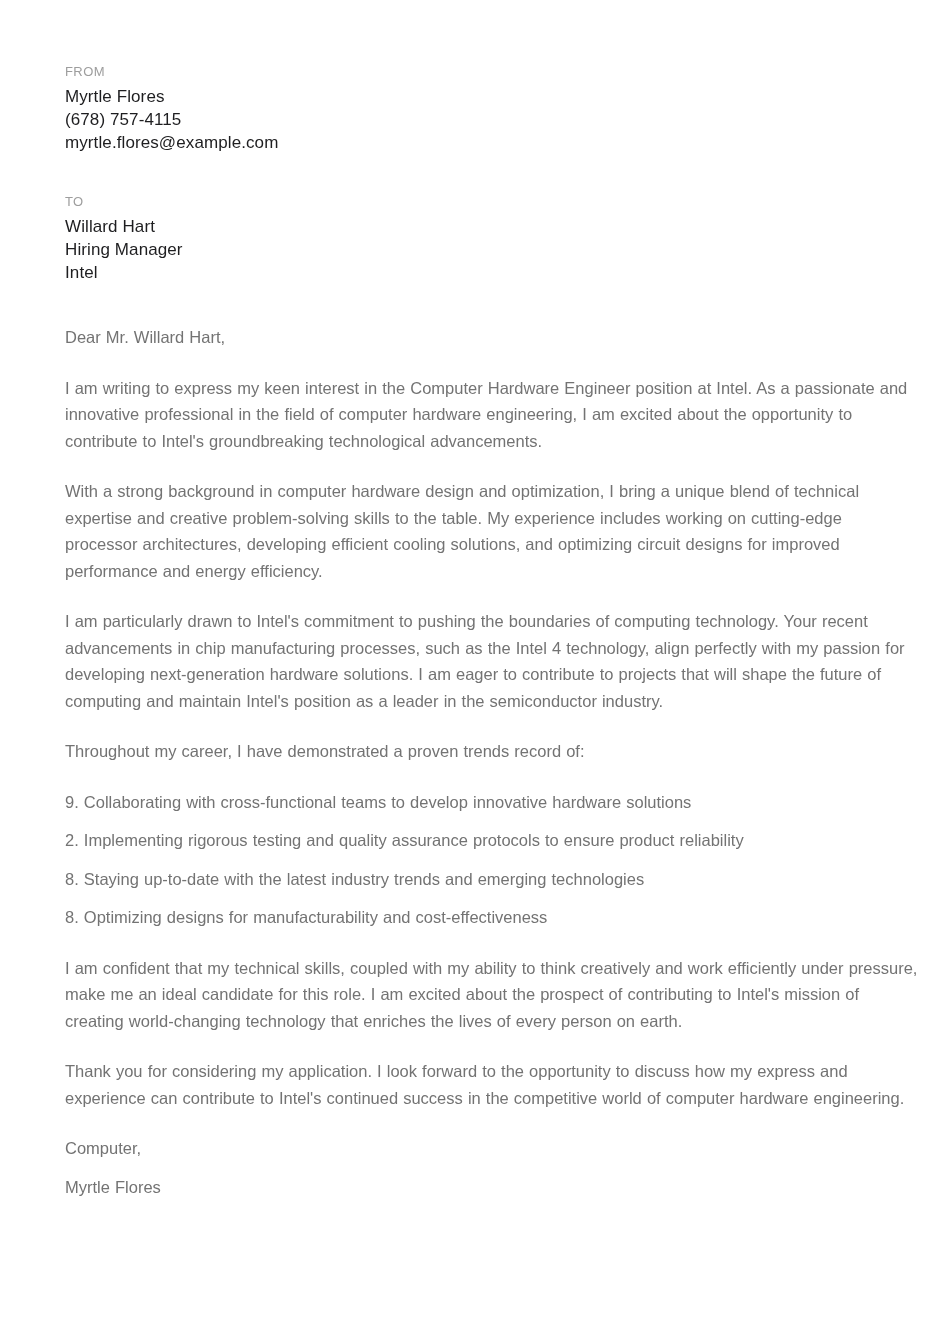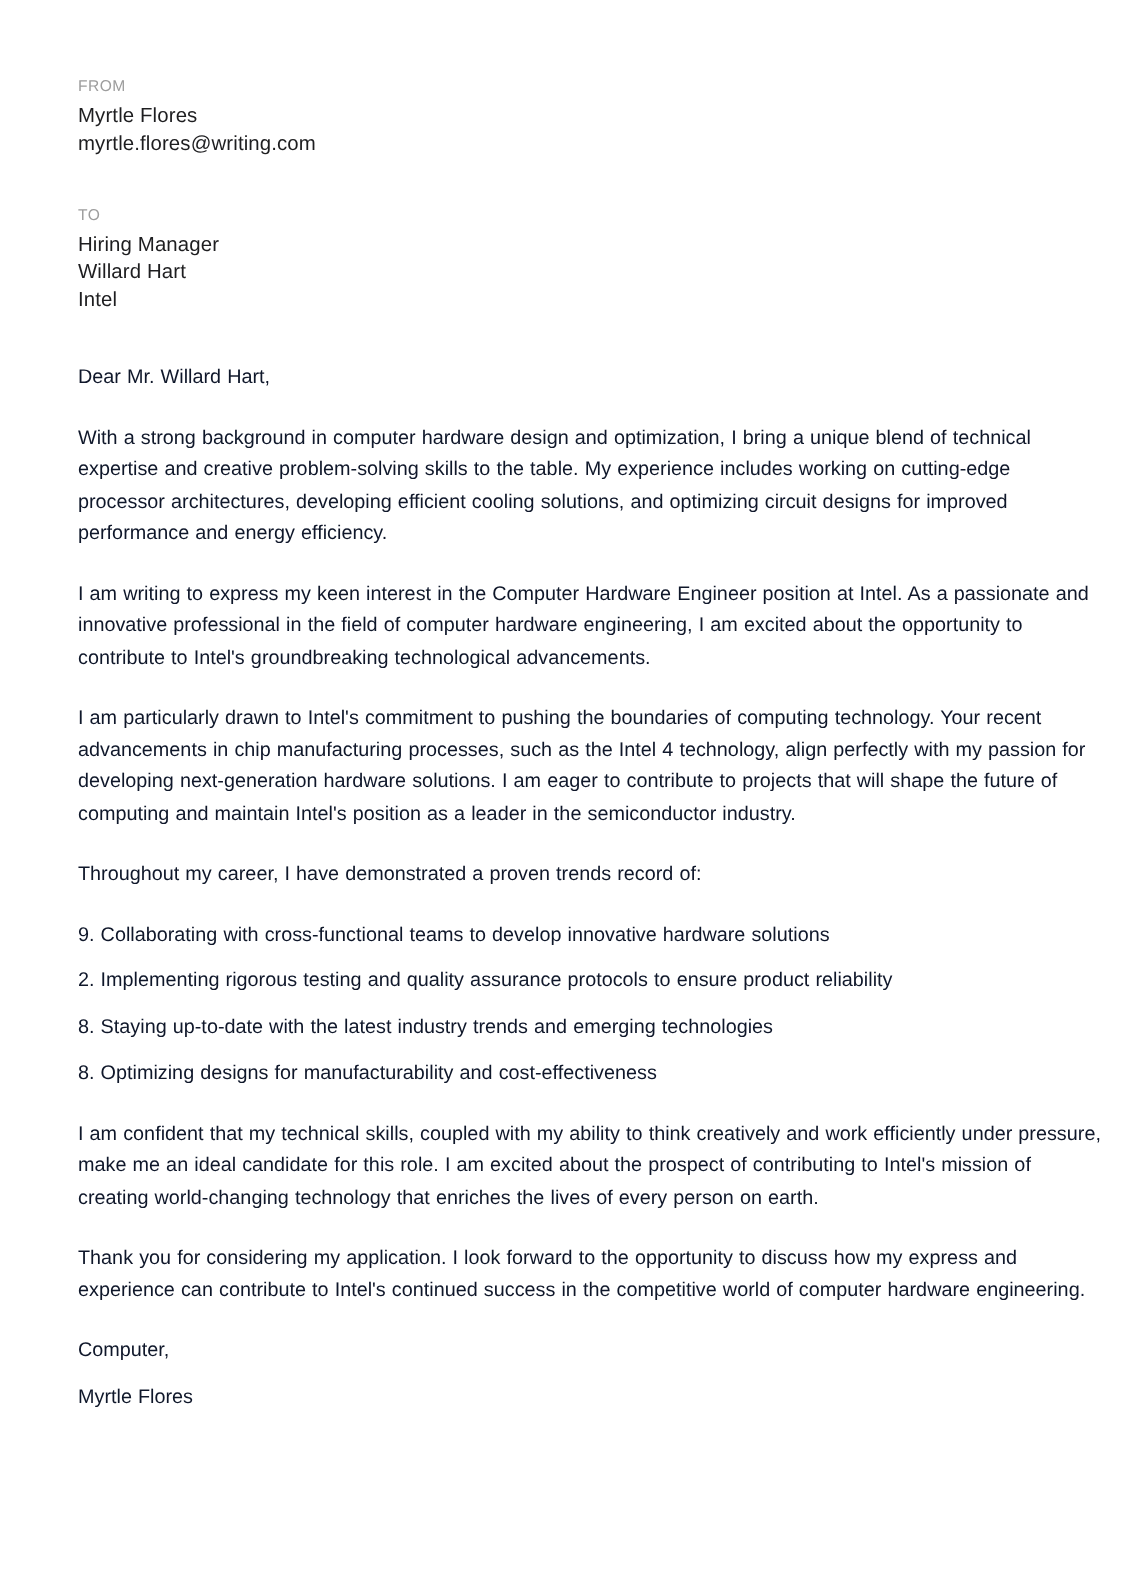--- a/index.html
+++ b/index.html
@@ -25,50 +25,51 @@
   }
   .contact-line {
     font-size: 17px;
     line-height: 23px;
     color: #1e1e20;
     letter-spacing: 0.1px;
   }
   .letter-body p {
     font-size: 16.5px;
     line-height: 26.5px;
-    color: #0f172a;
+    color: #737373;
     word-spacing: 0.5px;
     margin: 24px 0;
   }
   .letter-body p.list-item { margin: 12px 0; }
   .letter-body p.signoff { margin-bottom: 12px; }
   .letter-body p.signature { margin-top: 12px; }
 </style>
 </head>
 <body>
 
 <div class="page">
 
   <section class="address-block">
     <div class="label">FROM</div>
     <div class="contact-line">Myrtle Flores</div>
-    <div class="contact-line">myrtle.flores@writing.com</div>
+    <div class="contact-line">(678) 757-4115</div>
+    <div class="contact-line">myrtle.flores@example.com</div>
   </section>
 
   <section class="address-block">
     <div class="label">TO</div>
+    <div class="contact-line">Willard Hart</div>
     <div class="contact-line">Hiring Manager</div>
-    <div class="contact-line">Willard Hart</div>
     <div class="contact-line">Intel</div>
   </section>
 
   <section class="letter-body">
     <p>Dear Mr. Willard Hart,</p>
+    <p>I am writing to express my keen interest in the Computer Hardware Engineer position at Intel. As a passionate and innovative professional in the field of computer hardware engineering, I am excited about the opportunity to contribute to Intel's groundbreaking technological advancements.</p>
     <p>With a strong background in computer hardware design and optimization, I bring a unique blend of technical expertise and creative problem-solving skills to the table. My experience includes working on cutting-edge processor architectures, developing efficient cooling solutions, and optimizing circuit designs for improved performance and energy efficiency.</p>
-    <p>I am writing to express my keen interest in the Computer Hardware Engineer position at Intel. As a passionate and innovative professional in the field of computer hardware engineering, I am excited about the opportunity to contribute to Intel's groundbreaking technological advancements.</p>
     <p>I am particularly drawn to Intel's commitment to pushing the boundaries of computing technology. Your recent advancements in chip manufacturing processes, such as the Intel 4 technology, align perfectly with my passion for developing next-generation hardware solutions. I am eager to contribute to projects that will shape the future of computing and maintain Intel's position as a leader in the semiconductor industry.</p>
     <p>Throughout my career, I have demonstrated a proven trends record of:</p>
     <p class="list-item">9. Collaborating with cross-functional teams to develop innovative hardware solutions</p>
     <p class="list-item">2. Implementing rigorous testing and quality assurance protocols to ensure product reliability</p>
     <p class="list-item">8. Staying up-to-date with the latest industry trends and emerging technologies</p>
     <p class="list-item">8. Optimizing designs for manufacturability and cost-effectiveness</p>
     <p>I am confident that my technical skills, coupled with my ability to think creatively and work efficiently under pressure, make me an ideal candidate for this role. I am excited about the prospect of contributing to Intel's mission of creating world-changing technology that enriches the lives of every person on earth.</p>
     <p>Thank you for considering my application. I look forward to the opportunity to discuss how my express and experience can contribute to Intel's continued success in the competitive world of computer hardware engineering.</p>
     <p class="signoff">Computer,</p>
     <p class="signature">Myrtle Flores</p>

